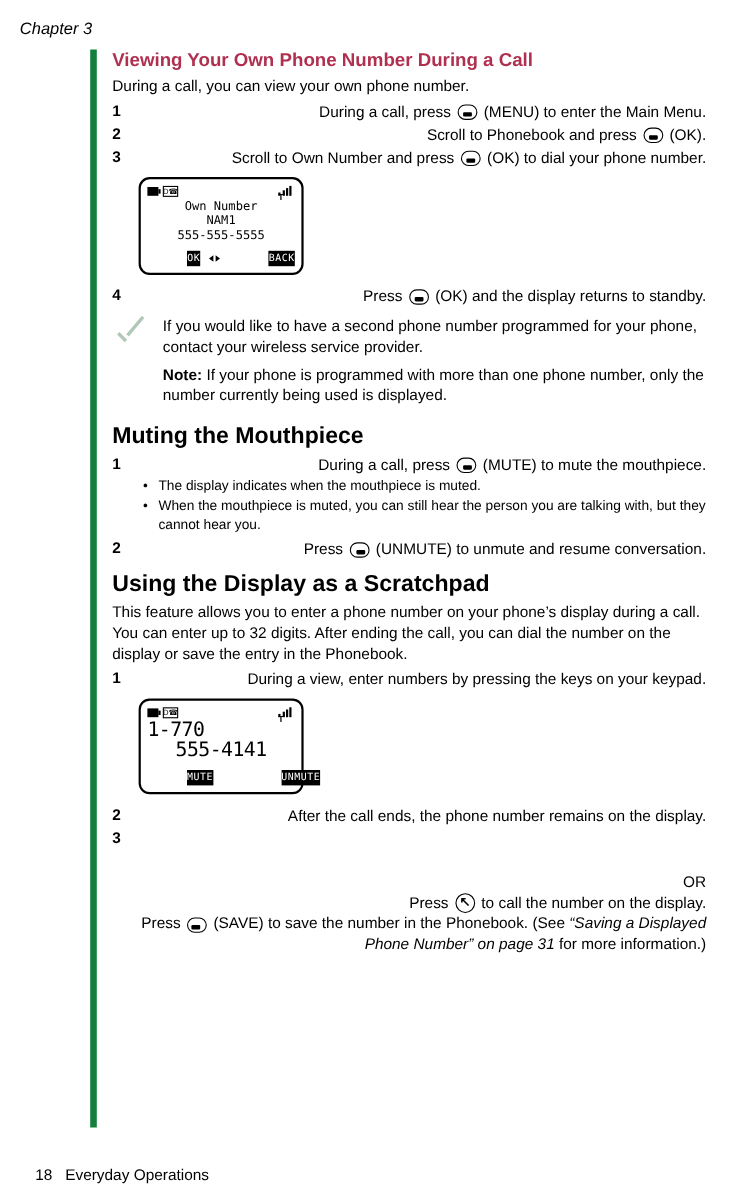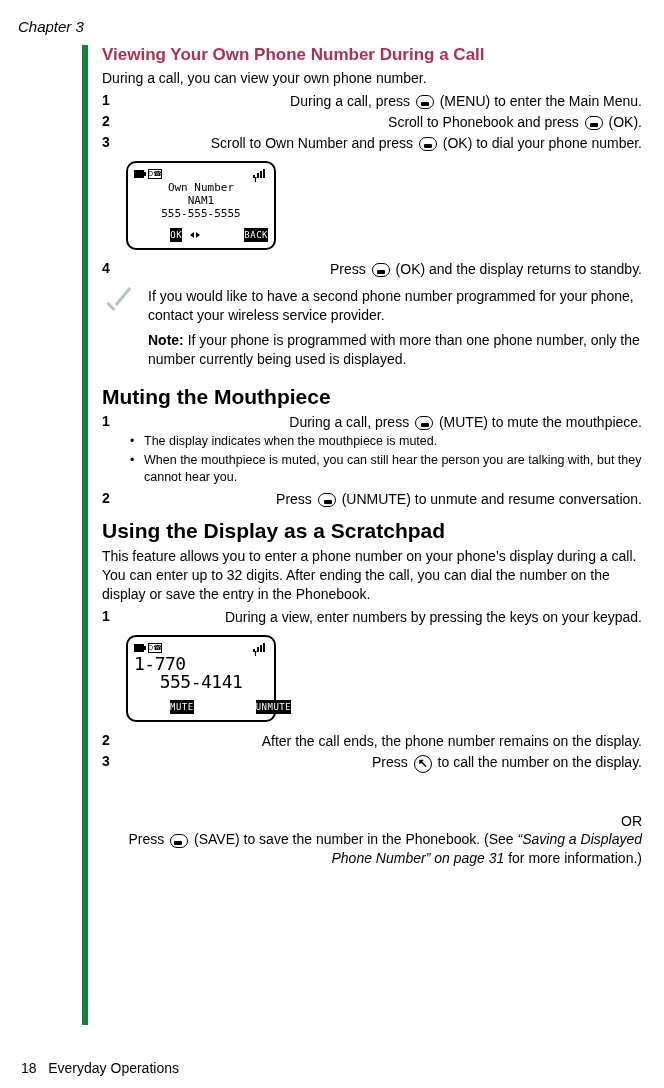--- a/index.html
+++ b/index.html
@@ -44,21 +44,21 @@
   .nav { display: flex; align-items: center; justify-content: center; gap: 2px; flex: 0 0 14px; }
   .nav .tri { width: 0; height: 0; border-style: solid; }
   .nav .tri.l { border-width: 3px 4px 3px 0; border-color: transparent #000 transparent transparent; }
   .nav .tri.r { border-width: 3px 0 3px 4px; border-color: transparent transparent transparent #000; }
   .note-block { display: flex; align-items: flex-start; gap: 10px; margin: 8px 0 10px 0; }
   .check-icon { width: 36px; height: 36px; position: relative; flex-shrink: 0; margin-top: 2px; }
   .check-icon::before { content: ""; position: absolute; left: 4px; top: 16px; width: 10px; height: 3px; background: #b0c8b8; transform: rotate(45deg); }
   .check-icon::after { content: ""; position: absolute; left: 10px; top: 6px; width: 22px; height: 3px; background: #b0c8b8; transform: rotate(-50deg); }
   .note-text p { font-size: 14px; margin-bottom: 6px; }
   .note-label { font-weight: bold; }
-  .footer { position: absolute; bottom: 12px; left: 21px; font-size: 14px; }
+  .footer { position: absolute; bottom: 12px; left: 32px; font-size: 14px; }
   .italic { font-style: italic; }
 </style>
 </head>
 <body>
 
 <div class="page">
   <div class="chapter-header">Chapter 3</div>
 
   <div class="content">
 
@@ -202,26 +202,26 @@
       </div>
     </div>
 
     <div class="step">
       <div class="step-num">2</div>
       <div class="step-body">After the call ends, the phone number remains on the display.</div>
     </div>
     <div class="step">
       <div class="step-num">3</div>
       <div class="step-body">
+        <span class="line b">OR</span>
         <span class="line">
           <span>Press </span>
           <span class="icon-call"></span>
           <span> to call the number on the display.</span>
         </span>
-        <span class="line b">OR</span>
         <span class="line">
           <span>Press </span>
           <span class="icon-key icon-key-left"></span>
           <span> (SAVE) to save the number in the Phonebook. (See </span>
           <span class="italic">“Saving a Displayed Phone Number” on page 31</span>
           <span> for more information.)</span>
         </span>
       </div>
     </div>
 

